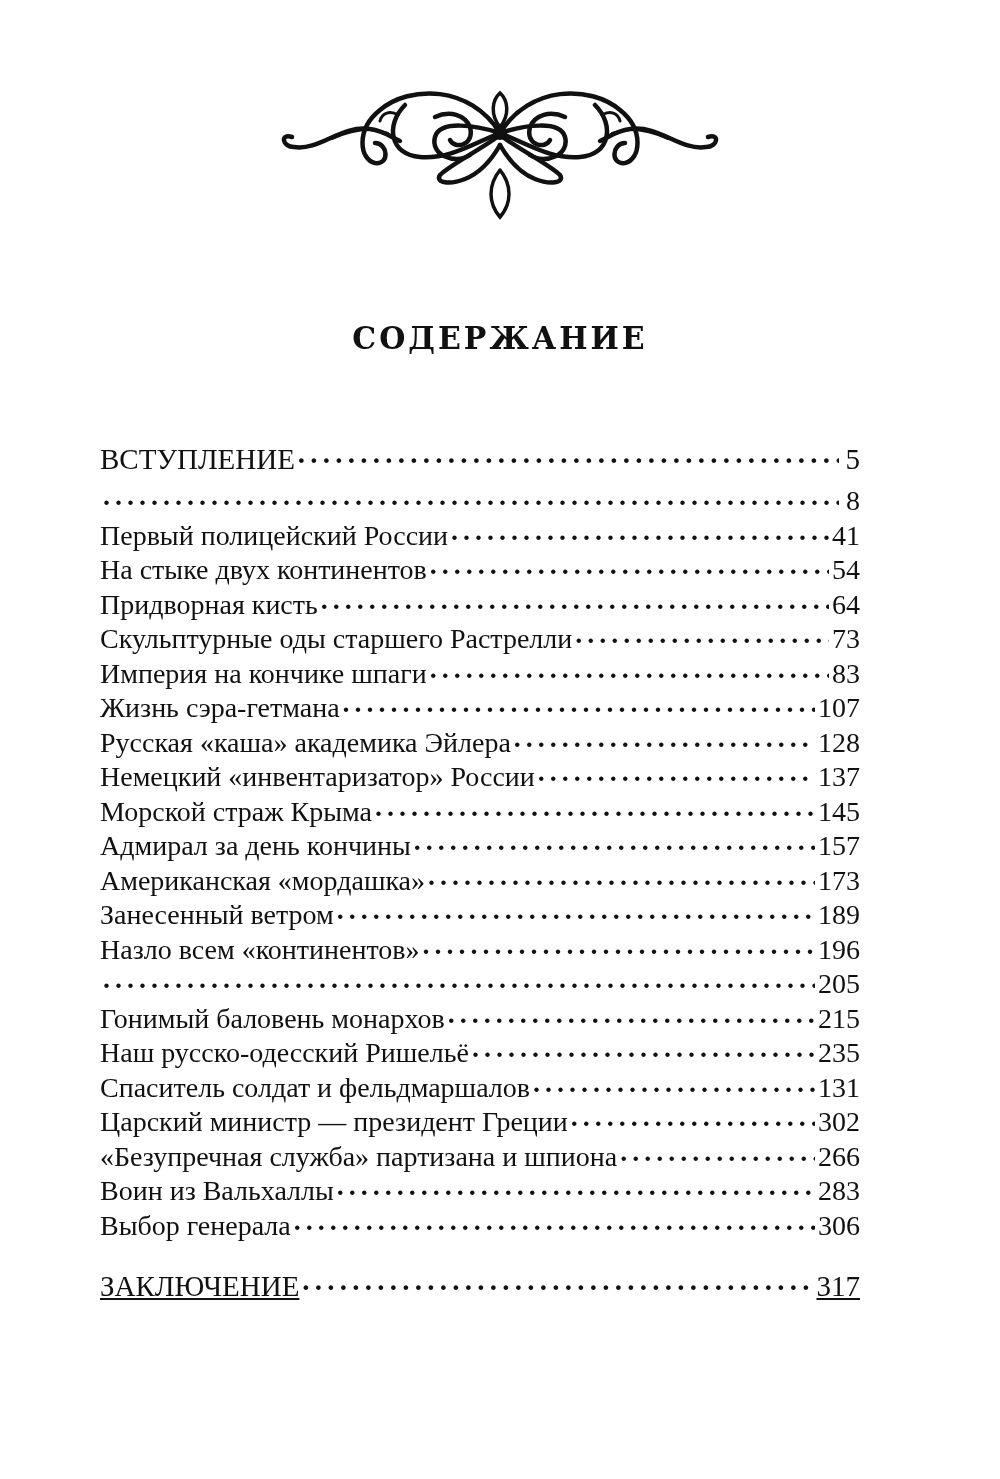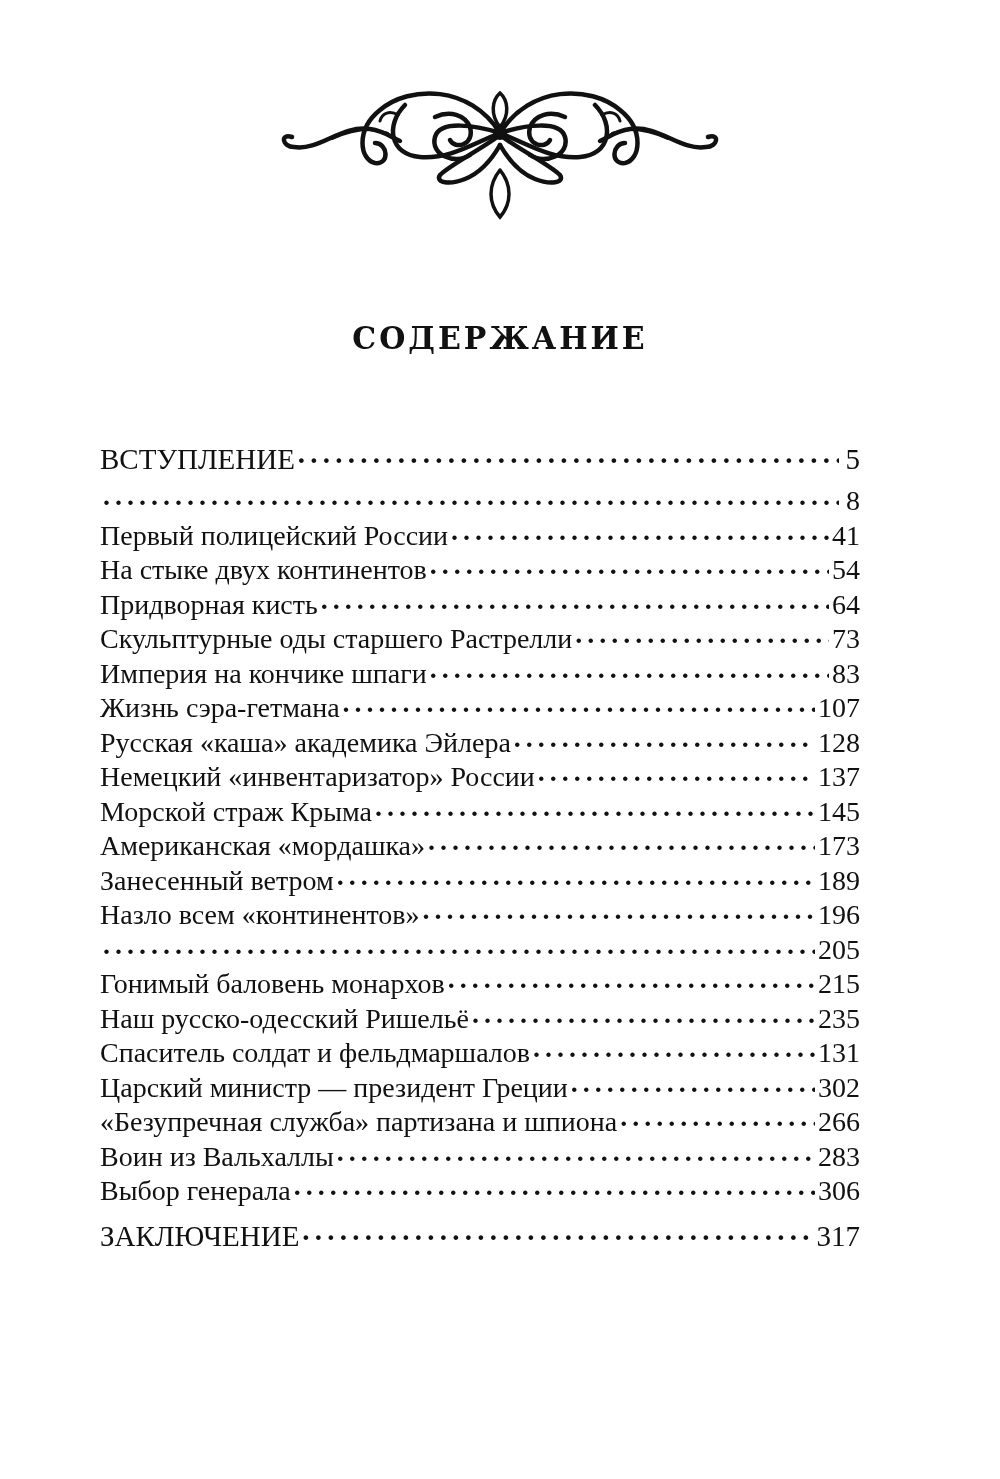--- a/index.html
+++ b/index.html
@@ -51,21 +51,22 @@
     }
     .toc-row.major {
       font-size: 29px;
       height: 38px;
       line-height: 38px;
     }
     .toc-row.major.first {
       margin-bottom: 6px;
     }
     .toc-row.major.last {
-      margin-top: 8px;
+      margin-top: 24px;
+      text-decoration: underline;
     }
     .toc-label {
       flex: 0 0 auto;
       transform-origin: left center;
     }
     .toc-leader {
       flex: 1 1 auto;
       overflow: hidden;
       margin: 0 3px;
       position: relative;
@@ -171,20 +172,25 @@
       <span class="toc-label">Немецкий «инвентаризатор» России</span>
       <span class="toc-leader"></span>
       <span class="toc-page">137</span>
     </div>
     <div class="toc-row">
       <span class="toc-label">Морской страж Крыма</span>
       <span class="toc-leader"></span>
       <span class="toc-page">145</span>
     </div>
     <div class="toc-row">
+      <span class="toc-label">Адмирал за день кончины</span>
+      <span class="toc-leader"></span>
+      <span class="toc-page">157</span>
+    </div>
+    <div class="toc-row">
       <span class="toc-label">Американская «мордашка»</span>
       <span class="toc-leader"></span>
       <span class="toc-page">173</span>
     </div>
     <div class="toc-row">
       <span class="toc-label">Занесенный ветром</span>
       <span class="toc-leader"></span>
       <span class="toc-page">189</span>
     </div>
     <div class="toc-row">

